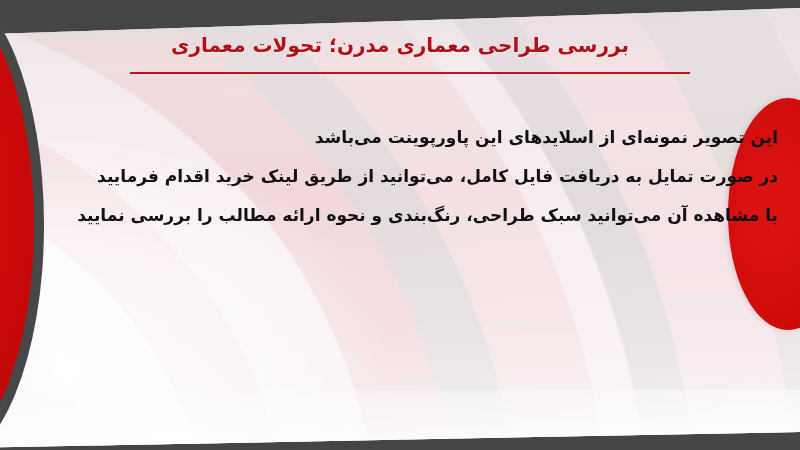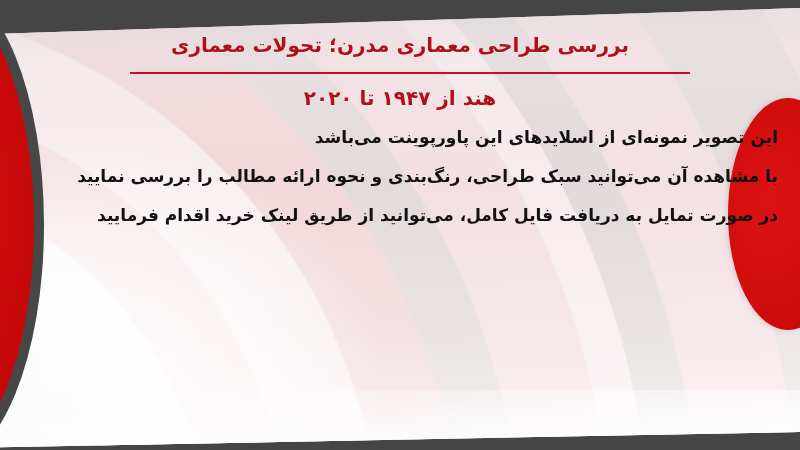--- a/index.html
+++ b/index.html
@@ -204,24 +204,23 @@
     <div class="bottom-highlight"></div>
   </div>
 
   <div class="left-rim"></div>
   <div class="left-red"></div>
 
   <div class="right-red"></div>
 
   <div class="title-block">
     <div class="title-line">بررسی طراحی معماری مدرن؛ تحولات معماری</div>
-    <div class="title-line">هند از ۱۹۴۷ تا ۲۰۲۰</div>
   </div>
 
   <div class="title-rule"></div>
 
   <div class="body-block">
     <div class="body-line">این تصویر نمونه‌ای از اسلایدهای این پاورپوینت می‌باشد</div>
+    <div class="body-line">در صورت تمایل به دریافت فایل کامل، می‌توانید از طریق لینک خرید اقدام فرمایید</div>
     <div class="body-line">با مشاهده آن می‌توانید سبک طراحی، رنگ‌بندی و نحوه ارائه مطالب را بررسی نمایید</div>
-    <div class="body-line">در صورت تمایل به دریافت فایل کامل، می‌توانید از طریق لینک خرید اقدام فرمایید</div>
   </div>
 
 </div>
 
 </body></html>

